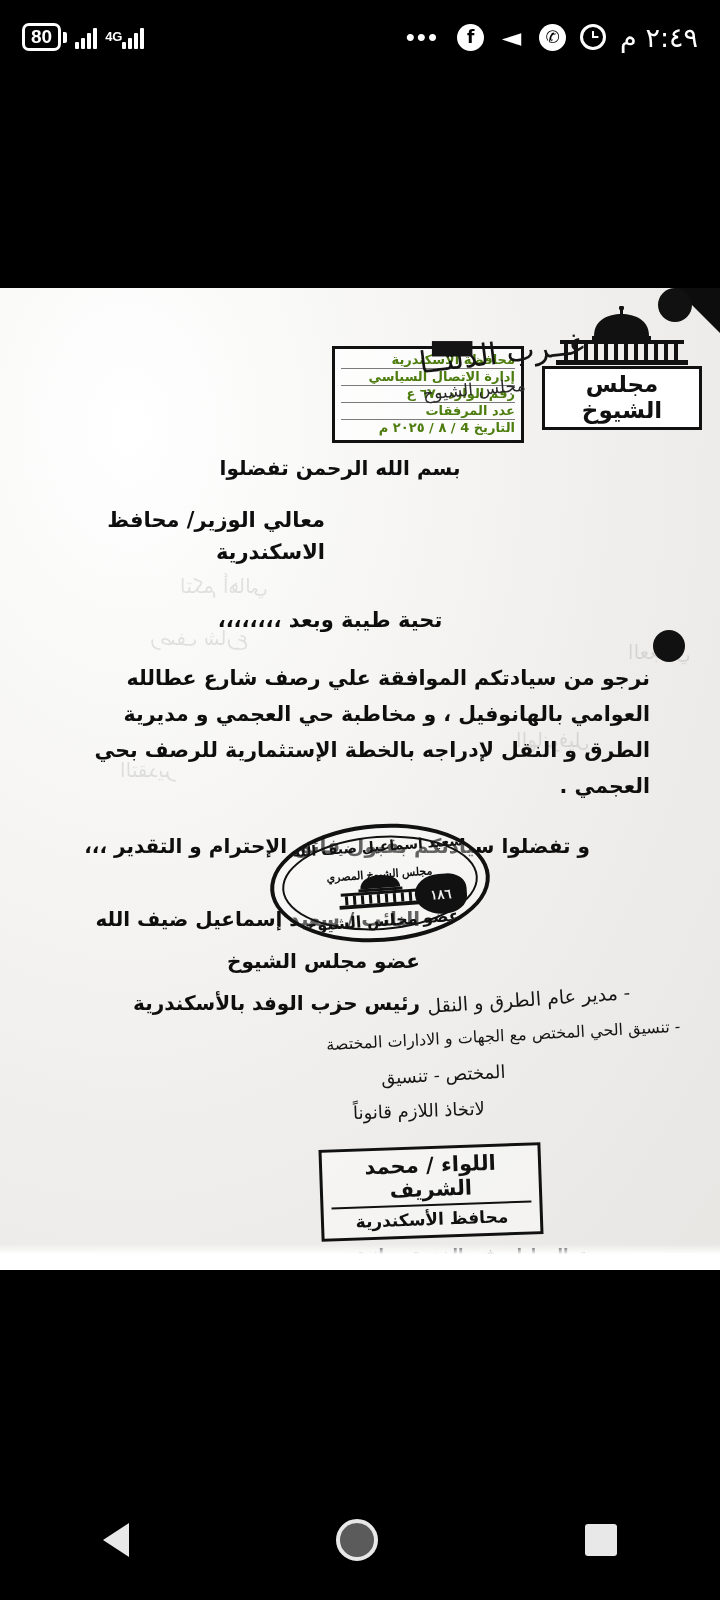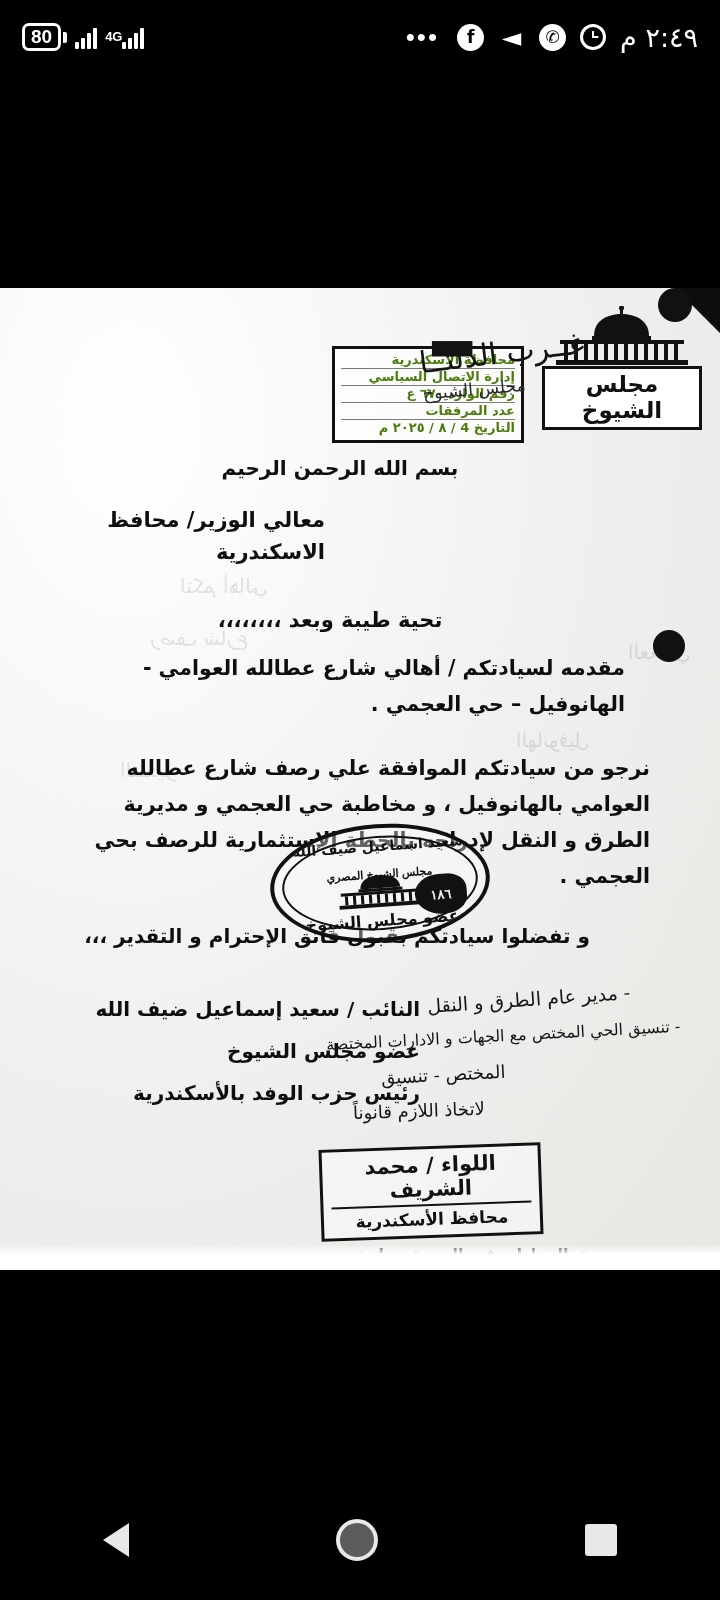--- a/index.html
+++ b/index.html
@@ -402,24 +402,23 @@
       </div>
     </div>
 
     <div class="hw hw-dash">▄▄</div>
     <div class="hw hw-title">
       <span>غــرب الدلتــا</span>
       <span class="sub">مجلس الشيوخ</span>
     </div>
 
     <div class="body">
-      <div class="bismillah">بسم الله الرحمن الرحيم</div>
+      <div class="bismillah">بسم الله الرحمن تفضلوا</div>
       <div class="to-line">معالي الوزير/ محافظ الاسكندرية</div>
       <div class="greet">تحية طيبة وبعد ،،،،،،،،</div>
-      <div class="para p1">مقدمه لسيادتكم / أهالي شارع عطالله العوامي - الهانوفيل – حي العجمي .</div>
       <div class="para p2">نرجو من سيادتكم الموافقة علي رصف شارع عطالله العوامي بالهانوفيل ، و مخاطبة حي العجمي و مديرية الطرق و النقل لإدراجه بالخطة الإستثمارية للرصف بحي العجمي .</div>
       <div class="closing">و تفضلوا سيادتكم بقبول فائق الإحترام و التقدير ،،،</div>
       <div class="signblock">
         <div>النائب / سعيد إسماعيل ضيف الله</div>
         <div>عضو مجلس الشيوخ</div>
         <div>رئيس حزب الوفد بالأسكندرية</div>
       </div>
     </div>
 
     <div class="seal">

